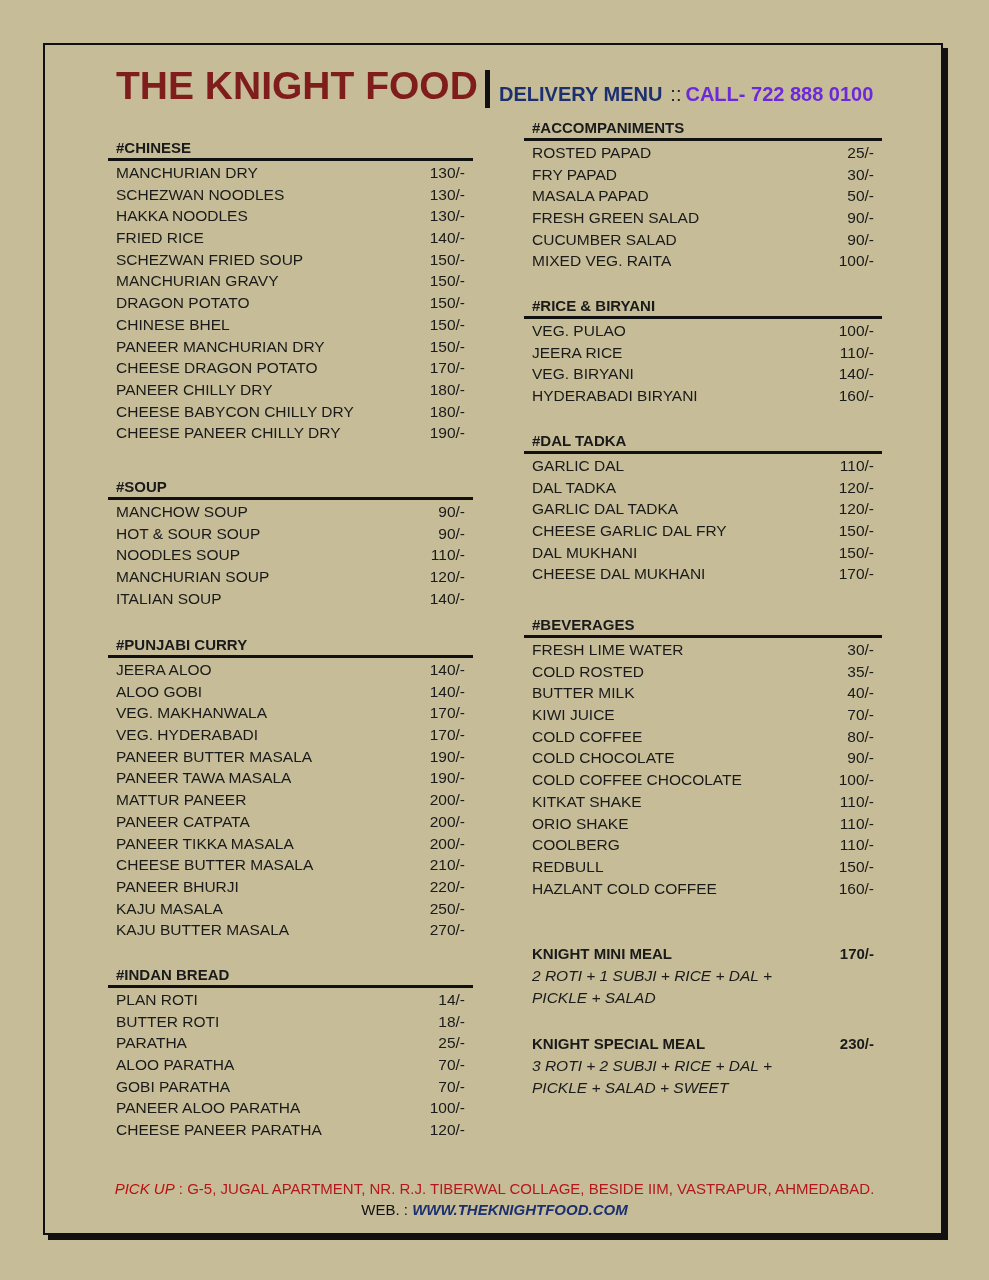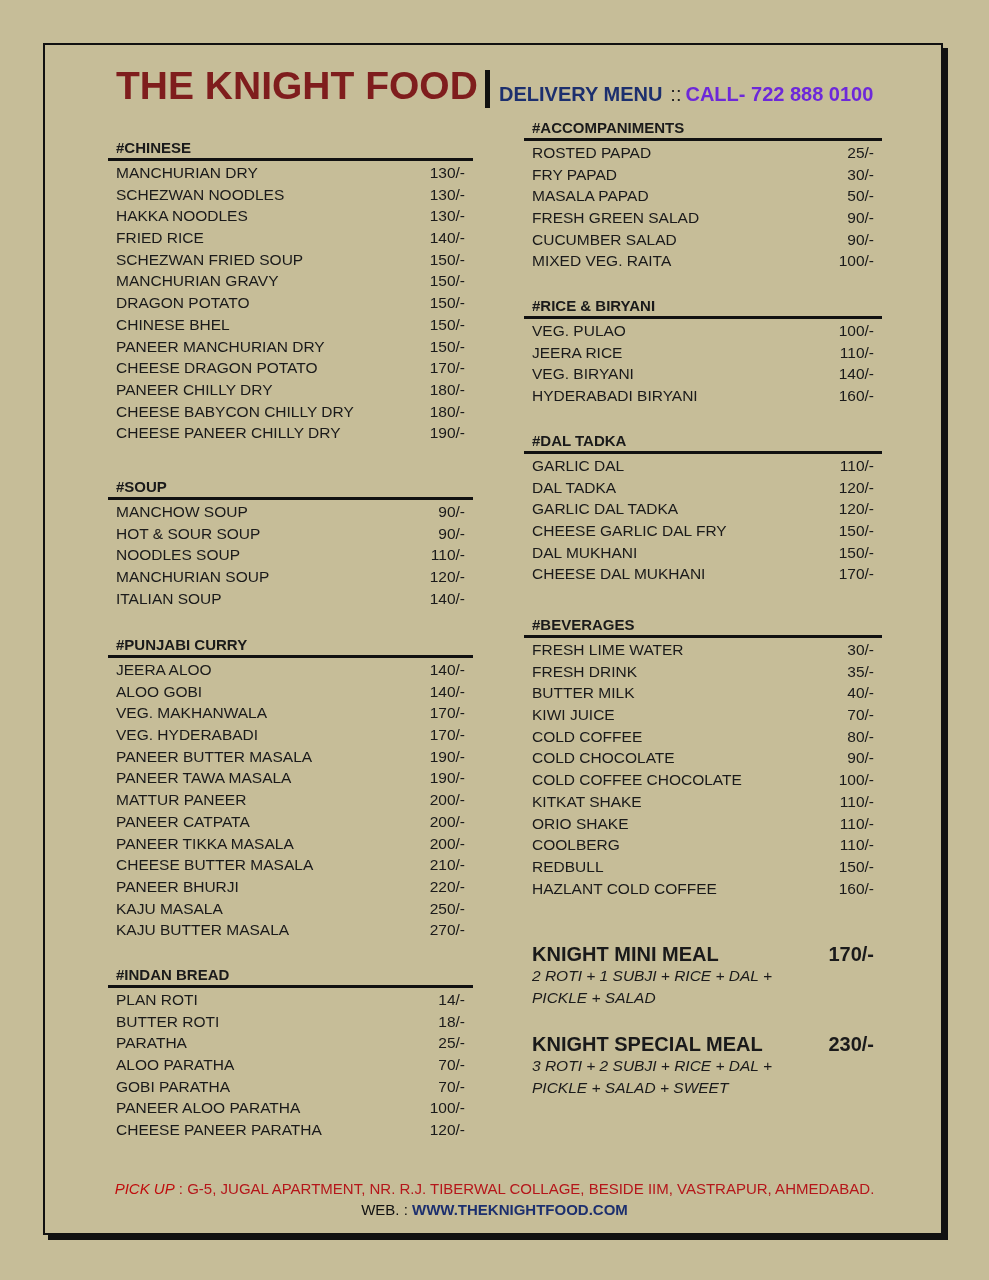--- a/index.html
+++ b/index.html
@@ -46,34 +46,34 @@
     display: flex; justify-content: space-between;
     font-size: 15.5px; height: 21.7px; line-height: 21.7px;
     padding-left: 8px; padding-right: 8px; white-space: nowrap;
   }
   .col-left { left: 108px; width: 365px; margin-top: 20px; }
   .col-right { left: 524px; width: 358px; }
 
   .meal { position: absolute; left: 532px; width: 342px; }
   .meal-head {
     display: flex; justify-content: space-between;
-    font-size: 20px; font-weight: bold; height: 22px; line-height: 22px;
+    font-size: 15px; font-weight: bold; height: 22px; line-height: 22px;
   }
   .meal-desc {
     font-size: 15.5px; font-style: italic; line-height: 22px; width: 290px;
   }
 
   .footer {
     position: absolute; left: 0; width: 989px; text-align: center;
     font-size: 15px; white-space: nowrap;
   }
   .pickup-label { color: #c00d0d; font-style: italic; font-weight: normal; }
   .pickup-text { color: #b5161a; }
   .web-label { color: #111; }
-  .web-url { color: #1c2f6e; font-weight: bold; }
+  .web-url { color: #1c2f6e; font-style: italic; font-weight: bold; }
 </style>
 </head>
 <body>
 
 <div class="frame"></div>
 
 <div class="title">THE KNIGHT FOOD</div>
 <div class="title-bar"></div>
 <div class="subtitle">
   <span class="delivery">DELIVERY MENU</span><span class="sep">::</span><span class="call">CALL- 722 888 0100</span>
@@ -325,21 +325,21 @@
     </div>
   </div>
 <div class="section col-right" style="top:614px;">
     <div class="sec-head">#BEVERAGES</div>
     <div class="sec-rule"></div>
     <div class="row">
       <span>FRESH LIME WATER</span>
       <span>30/-</span>
     </div>
     <div class="row">
-      <span>FRESH DRINK</span>
+      <span>COLD ROSTED</span>
       <span>35/-</span>
     </div>
     <div class="row">
       <span>BUTTER MILK</span>
       <span>40/-</span>
     </div>
     <div class="row">
       <span>KIWI JUICE</span>
       <span>70/-</span>
     </div>

